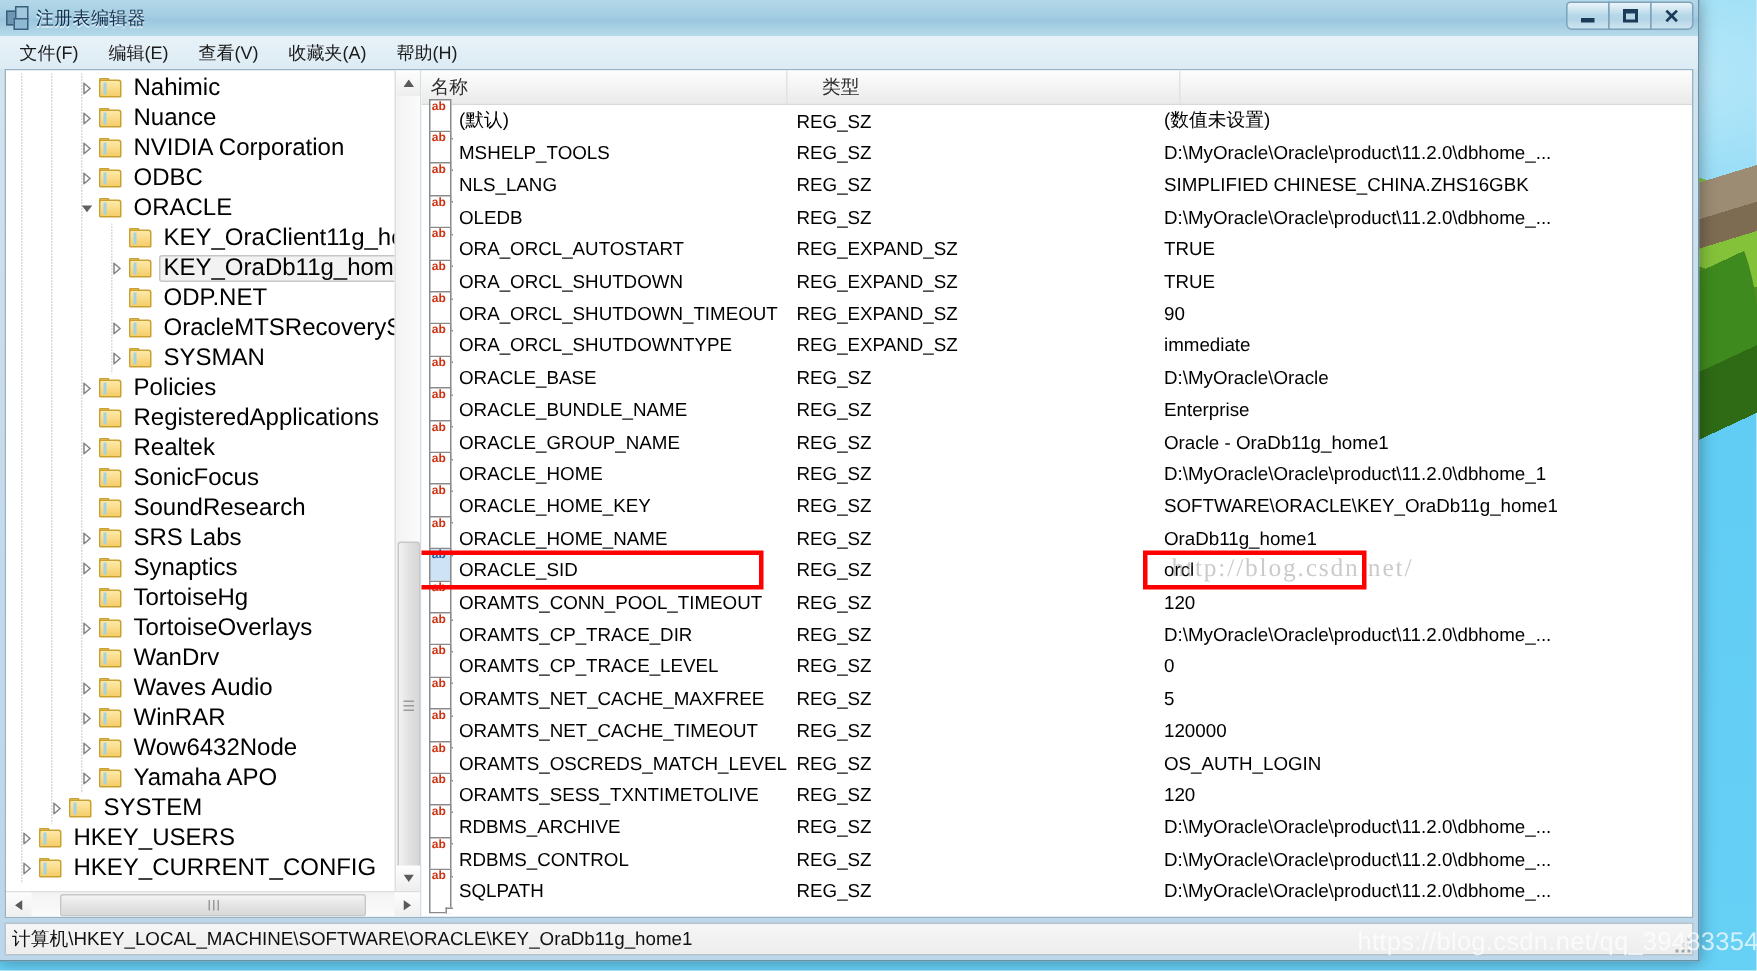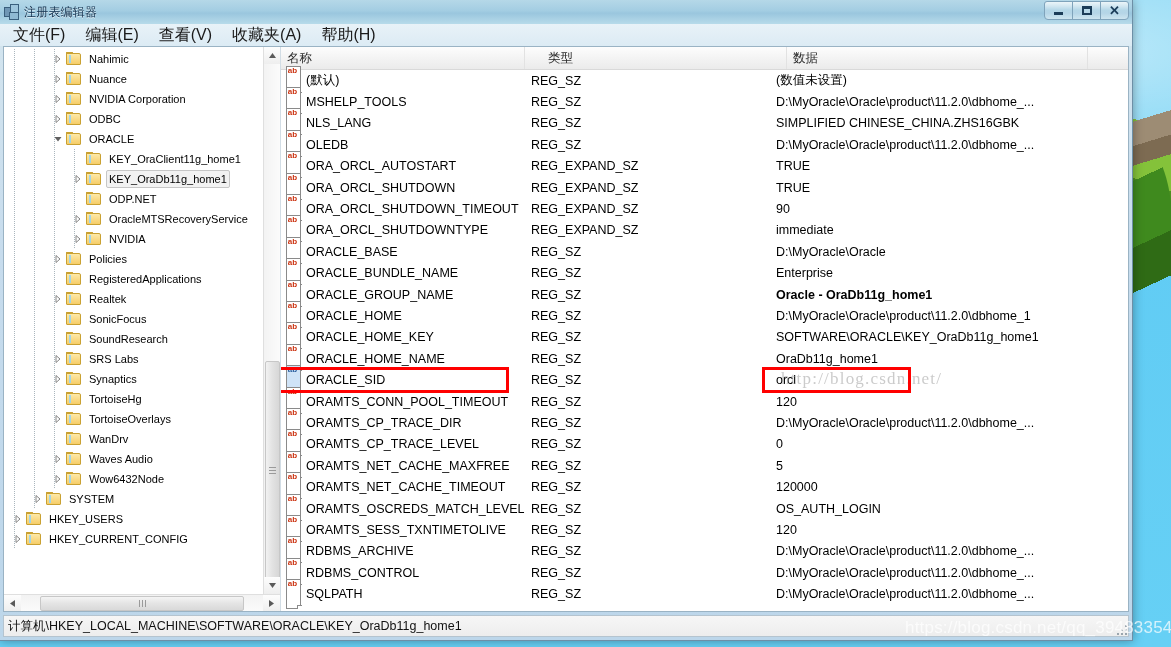--- a/index.html
+++ b/index.html
@@ -71,41 +71,41 @@
   .winbtn .max { width: 10px; height: 9px; border: 2px solid #1b3c58; border-top-width: 3px; }
   .winbtn .cls { font-weight: bold; font-size: 13px; color:#1b3c58; line-height: 1; font-family:"Liberation Sans",sans-serif;}
 
   
   #menubar {
     height: 22px; display: flex; align-items: center;
     padding-left: 4px; gap: 2px;
     background: linear-gradient(180deg,#e8f2f8,#dcebf4);
   }
   .menu-item {
-    font-size: 16px; color: #1a1a1a; padding: 2px 9px; line-height: 16px;
+    font-size: 12px; color: #1a1a1a; padding: 2px 9px; line-height: 16px;
     white-space: nowrap;
   }
 
   
   #content {
     position: absolute; left: 3px; top: 46px; right: 3px; bottom: 28px;
     display: flex; background: #fff;
     border: 1px solid #9ab3c4;
   }
 
   
   #tree-pane {
     width: 277px; position: relative; background: #fff; overflow: hidden;
     border-right: 1px solid #d2dde5;
   }
   #tree-scroll-area { position:absolute; left:0; top:0; right:17px; bottom:17px; overflow:hidden; }
   #tree { padding-top: 2px; }
   .tnode {
     height: 20px; display: flex; align-items: center; position: relative;
-    white-space: nowrap; font-size: 11px; color: #000;
+    white-space: nowrap; font-size: 16px; color: #000;
   }
   .tnode .guides { position:absolute; left:0; top:0; bottom:0; }
   .vline {
     position: absolute; top: 0; bottom: 0; width: 1px;
     background-image: linear-gradient(to bottom, #aab6bd 1px, transparent 1px);
     background-size: 1px 2px;
   }
   .twisty {
     width: 16px; height: 16px; flex: 0 0 auto;
     display: flex; align-items: center; justify-content: center;
@@ -472,21 +472,21 @@
               <span class="twisty">
                 <svg width="6" height="8" viewBox="0 0 6 8">
                   <path d="M1 0.5 L5 4 L1 7.5 Z" fill="none" stroke="#848484" stroke-width="1"></path>
                 </svg>
               </span>
               <span class="folder">
                 <span class="tab"></span>
                 <span class="back"></span>
                 <span class="spine"></span>
               </span>
-              <span class="tlabel">NVIDIA</span>
+              <span class="tlabel">SYSMAN</span>
             </div>
             <div class="tnode">
               <div class="guides">
                 <span class="vline" style="left: 10px;"></span>
                 <span class="vline" style="left: 30px;"></span>
                 <span class="vline" style="left: 50px;"></span>
               </div>
               <span style="width: 46px; flex: 0 0 auto;"></span>
               <span class="twisty">
                 <svg width="6" height="8" viewBox="0 0 6 8">
@@ -680,21 +680,59 @@
               <span class="twisty">
                 <svg width="6" height="8" viewBox="0 0 6 8">
                   <path d="M1 0.5 L5 4 L1 7.5 Z" fill="none" stroke="#848484" stroke-width="1"></path>
                 </svg>
               </span>
               <span class="folder">
                 <span class="tab"></span>
                 <span class="back"></span>
                 <span class="spine"></span>
               </span>
+              <span class="tlabel">WinRAR</span>
+            </div>
+            <div class="tnode">
+              <div class="guides">
+                <span class="vline" style="left: 10px;"></span>
+                <span class="vline" style="left: 30px;"></span>
+                <span class="vline" style="left: 50px;"></span>
+              </div>
+              <span style="width: 46px; flex: 0 0 auto;"></span>
+              <span class="twisty">
+                <svg width="6" height="8" viewBox="0 0 6 8">
+                  <path d="M1 0.5 L5 4 L1 7.5 Z" fill="none" stroke="#848484" stroke-width="1"></path>
+                </svg>
+              </span>
+              <span class="folder">
+                <span class="tab"></span>
+                <span class="back"></span>
+                <span class="spine"></span>
+              </span>
               <span class="tlabel">Wow6432Node</span>
+            </div>
+            <div class="tnode">
+              <div class="guides">
+                <span class="vline" style="left: 10px;"></span>
+                <span class="vline" style="left: 30px;"></span>
+                <span class="vline" style="left: 50px;"></span>
+              </div>
+              <span style="width: 46px; flex: 0 0 auto;"></span>
+              <span class="twisty">
+                <svg width="6" height="8" viewBox="0 0 6 8">
+                  <path d="M1 0.5 L5 4 L1 7.5 Z" fill="none" stroke="#848484" stroke-width="1"></path>
+                </svg>
+              </span>
+              <span class="folder">
+                <span class="tab"></span>
+                <span class="back"></span>
+                <span class="spine"></span>
+              </span>
+              <span class="tlabel">Yamaha APO</span>
             </div>
             <div class="tnode">
               <div class="guides">
                 <span class="vline" style="left: 10px;"></span>
                 <span class="vline" style="left: 30px;"></span>
               </div>
               <span style="width: 26px; flex: 0 0 auto;"></span>
               <span class="twisty">
                 <svg width="6" height="8" viewBox="0 0 6 8">
                   <path d="M1 0.5 L5 4 L1 7.5 Z" fill="none" stroke="#848484" stroke-width="1"></path>
@@ -786,23 +824,20 @@
     </div>
 
     <div id="list-pane">
       <div id="list-header">
           <div class="hcell" style="width: 244px;">
             <span>名称</span>
           </div>
           <div class="hcell" style="width: 245px; margin-left: 17px;">
             <span>类型</span>
           </div>
-          <div class="hcell" style="width: 301px;">
-            <span>数据</span>
-          </div>
           <div class="hcell" style="width: 60px; flex: 1 1 0%;">
             <span></span>
           </div>
         </div>
       <div id="list-rows">
           <div class="lrow">
             <div class="lcell c-name" style="width: 244px;">
               <span class="ab-icon">
                 <span class="page"></span>
                 <span class="txt">ab</span>
@@ -924,21 +959,21 @@
           <div class="lrow">
             <div class="lcell c-name" style="width: 244px;">
               <span class="ab-icon">
                 <span class="page"></span>
                 <span class="txt">ab</span>
                 <span class="fold"></span>
               </span>
               <span>ORACLE_GROUP_NAME</span>
             </div>
             <div class="lcell c-type" style="width: 245px;">REG_SZ</div>
-            <div class="lcell c-data" style="flex: 1 1 0%; font-weight: bold;">Oracle - OraDb11g_home1</div>
+            <div class="lcell c-data" style="flex: 1 1 0%;">Oracle - OraDb11g_home1</div>
           </div>
           <div class="lrow">
             <div class="lcell c-name" style="width: 244px;">
               <span class="ab-icon">
                 <span class="page"></span>
                 <span class="txt">ab</span>
                 <span class="fold"></span>
               </span>
               <span>ORACLE_HOME</span>
             </div>

